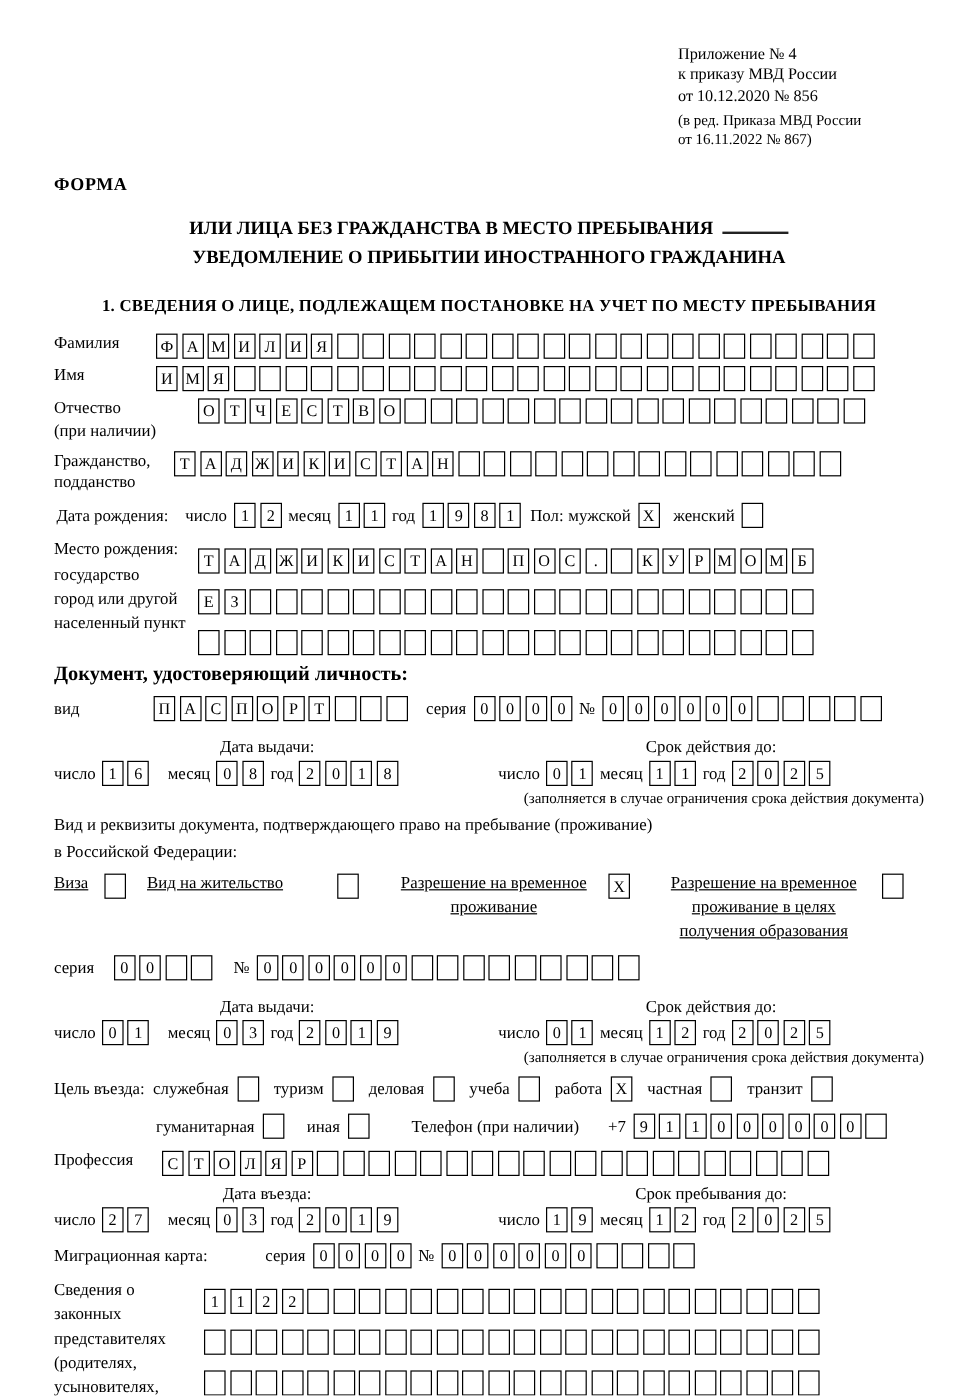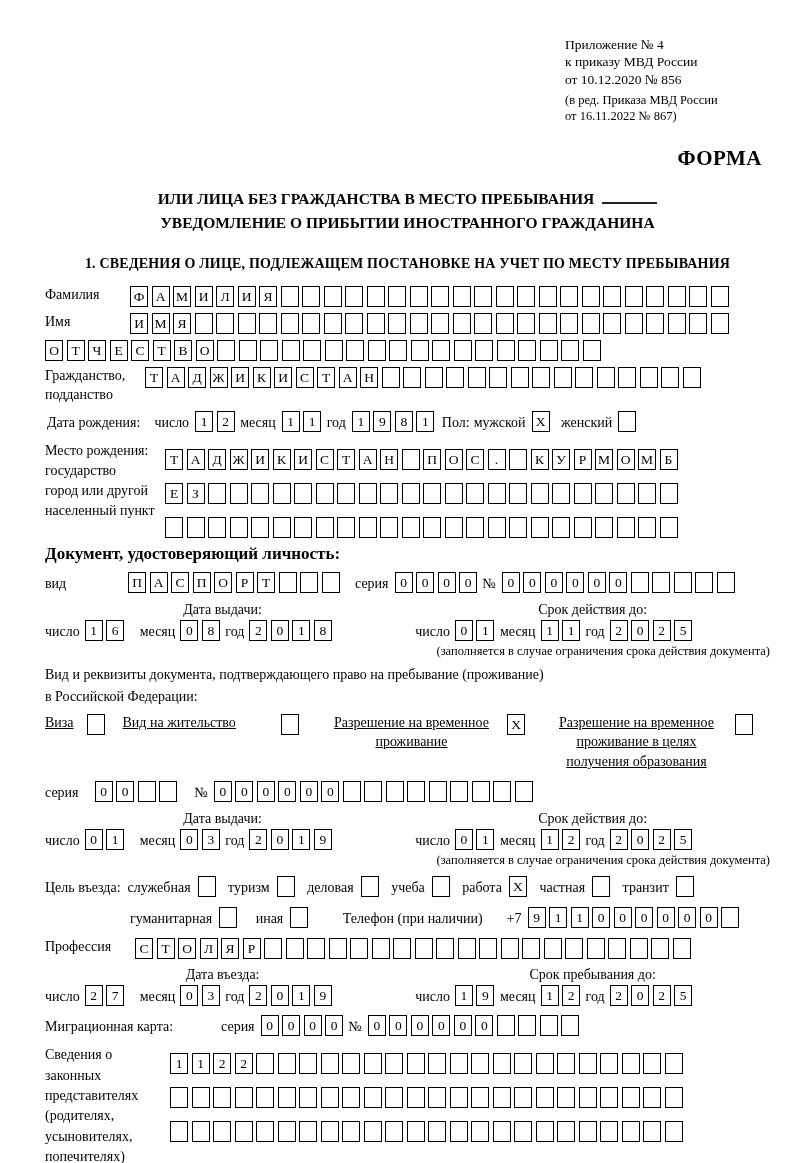--- a/index.html
+++ b/index.html
@@ -2,41 +2,41 @@
 <html lang="ru"><head>
 <meta charset="utf-8">
 <style>
   html,body{margin:0;padding:0;background:#fff;color:#000;}
   body{width:800px;height:1163px;font-family:"Liberation Serif",serif;overflow:hidden;}
   .page{box-sizing:border-box;width:800px;height:1163px;padding:36px 30px 0 45px;}
 
   
   .hdr{margin-left:auto;width:205px;font-size:13.5px;line-height:1.28;text-align:left;}
   .hdr .small{font-size:12.5px;margin-top:4px;line-height:1.3;}
-  .forma{margin-top:22px;margin-right:8px;text-align:right;font-weight:bold;font-size:21px;letter-spacing:.5px;}
+  .forma{margin-top:22px;margin-right:20px;font-weight:bold;font-size:15px;letter-spacing:.5px;}
 
   
   .title{margin-top:16px;text-align:center;font-weight:bold;font-size:15.5px;line-height:1.5;}
   .blank-line{display:inline-block;width:55px;border-bottom:2px solid #222;height:12px;margin-left:8px;}
   .sect{margin-top:22px;text-align:center;font-weight:bold;font-size:14px;letter-spacing:.2px;white-space:nowrap;}
 
   
   .form{margin-top:14px;font-size:14px;}
   .frow{display:flex;align-items:flex-start;margin-bottom:6px;}
   .flabel{flex:0 0 auto;line-height:1.35;}
   .w85{width:85px;} .w120{width:120px;} .w100{width:100px;} .w60{width:45px;}
   .boxes{white-space:nowrap;display:inline-block;line-height:0;}
   .cell{display:inline-block;width:16px;height:19px;border:1.7px solid #000;margin-right:3.5px;
         text-align:center;font-size:13.5px;line-height:19px;vertical-align:top;}
   .boxrowgap{margin-bottom:5px;}
   .inlbl{margin:0 6px 0 2px;line-height:24px;}
   .nowrap{white-space:nowrap;}
 
   
-  .twocol{display:flex;margin-bottom:2px;}
+  .twocol{display:flex;margin-bottom:2px;margin-top:12px;}
   .col-l{margin-left:15px;width:330px;}
   .col-r{margin-left:30px;width:360px;}
   .colhead{text-align:center;font-size:14px;margin-bottom:2px;}
   .dateline{display:flex;align-items:flex-start;}
   .dateline .inlbl{margin-right:5px;}
   .note{font-size:12.5px;text-align:right;margin:-2px 0 8px 0;}
 
   
   .dochead{text-align:left;font-weight:bold;font-size:17px;margin:4px 0 8px 0;}
 
@@ -89,20 +89,24 @@
       <span class="flabel w85">Фамилия</span>
       <span class="boxes"><span class="cell">Ф</span><span class="cell">А</span><span class="cell">М</span><span class="cell">И</span><span class="cell">Л</span><span class="cell">И</span><span class="cell">Я</span><span class="cell"></span><span class="cell"></span><span class="cell"></span><span class="cell"></span><span class="cell"></span><span class="cell"></span><span class="cell"></span><span class="cell"></span><span class="cell"></span><span class="cell"></span><span class="cell"></span><span class="cell"></span><span class="cell"></span><span class="cell"></span><span class="cell"></span><span class="cell"></span><span class="cell"></span><span class="cell"></span><span class="cell"></span><span class="cell"></span><span class="cell"></span></span>
     </div>
 
     <div class="frow">
       <span class="flabel w85">Имя</span>
       <span class="boxes"><span class="cell">И</span><span class="cell">М</span><span class="cell">Я</span><span class="cell"></span><span class="cell"></span><span class="cell"></span><span class="cell"></span><span class="cell"></span><span class="cell"></span><span class="cell"></span><span class="cell"></span><span class="cell"></span><span class="cell"></span><span class="cell"></span><span class="cell"></span><span class="cell"></span><span class="cell"></span><span class="cell"></span><span class="cell"></span><span class="cell"></span><span class="cell"></span><span class="cell"></span><span class="cell"></span><span class="cell"></span><span class="cell"></span><span class="cell"></span><span class="cell"></span><span class="cell"></span></span>
     </div>
 
     <div class="frow">
+      <span class="flabel w120">
+        <div>Отчество</div>
+        <div>(при наличии)</div>
+      </span>
       <span class="boxes"><span class="cell">О</span><span class="cell">Т</span><span class="cell">Ч</span><span class="cell">Е</span><span class="cell">С</span><span class="cell">Т</span><span class="cell">В</span><span class="cell">О</span><span class="cell"></span><span class="cell"></span><span class="cell"></span><span class="cell"></span><span class="cell"></span><span class="cell"></span><span class="cell"></span><span class="cell"></span><span class="cell"></span><span class="cell"></span><span class="cell"></span><span class="cell"></span><span class="cell"></span><span class="cell"></span><span class="cell"></span><span class="cell"></span><span class="cell"></span><span class="cell"></span></span>
     </div>
 
     <div class="frow">
       <span class="flabel w100">
         <div>Гражданство,</div>
         <div>подданство</div>
       </span>
       <span class="boxes"><span class="cell">Т</span><span class="cell">А</span><span class="cell">Д</span><span class="cell">Ж</span><span class="cell">И</span><span class="cell">К</span><span class="cell">И</span><span class="cell">С</span><span class="cell">Т</span><span class="cell">А</span><span class="cell">Н</span><span class="cell"></span><span class="cell"></span><span class="cell"></span><span class="cell"></span><span class="cell"></span><span class="cell"></span><span class="cell"></span><span class="cell"></span><span class="cell"></span><span class="cell"></span><span class="cell"></span><span class="cell"></span><span class="cell"></span><span class="cell"></span><span class="cell"></span></span>
     </div>

